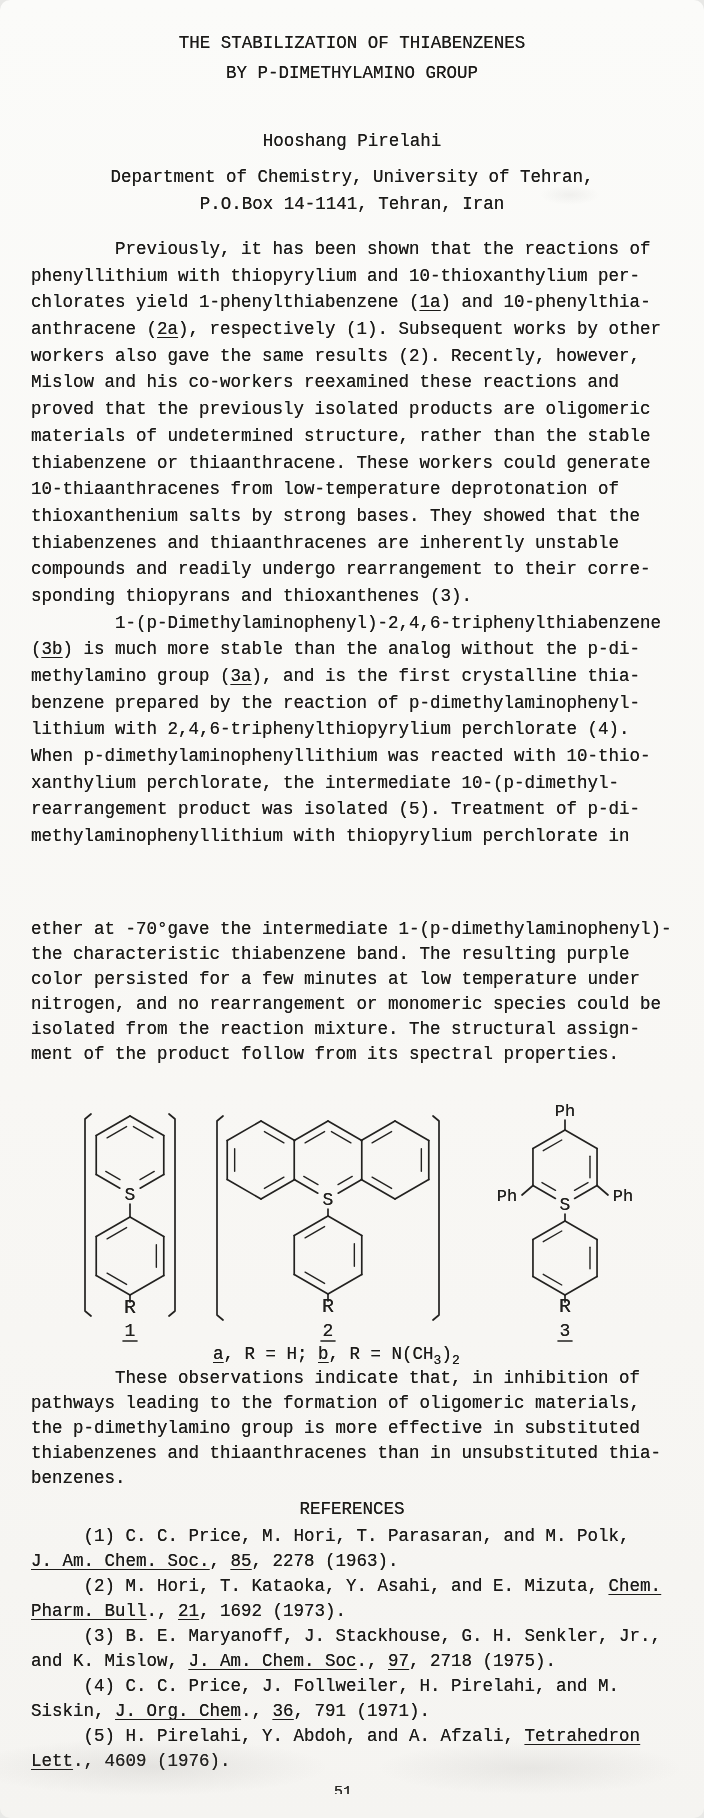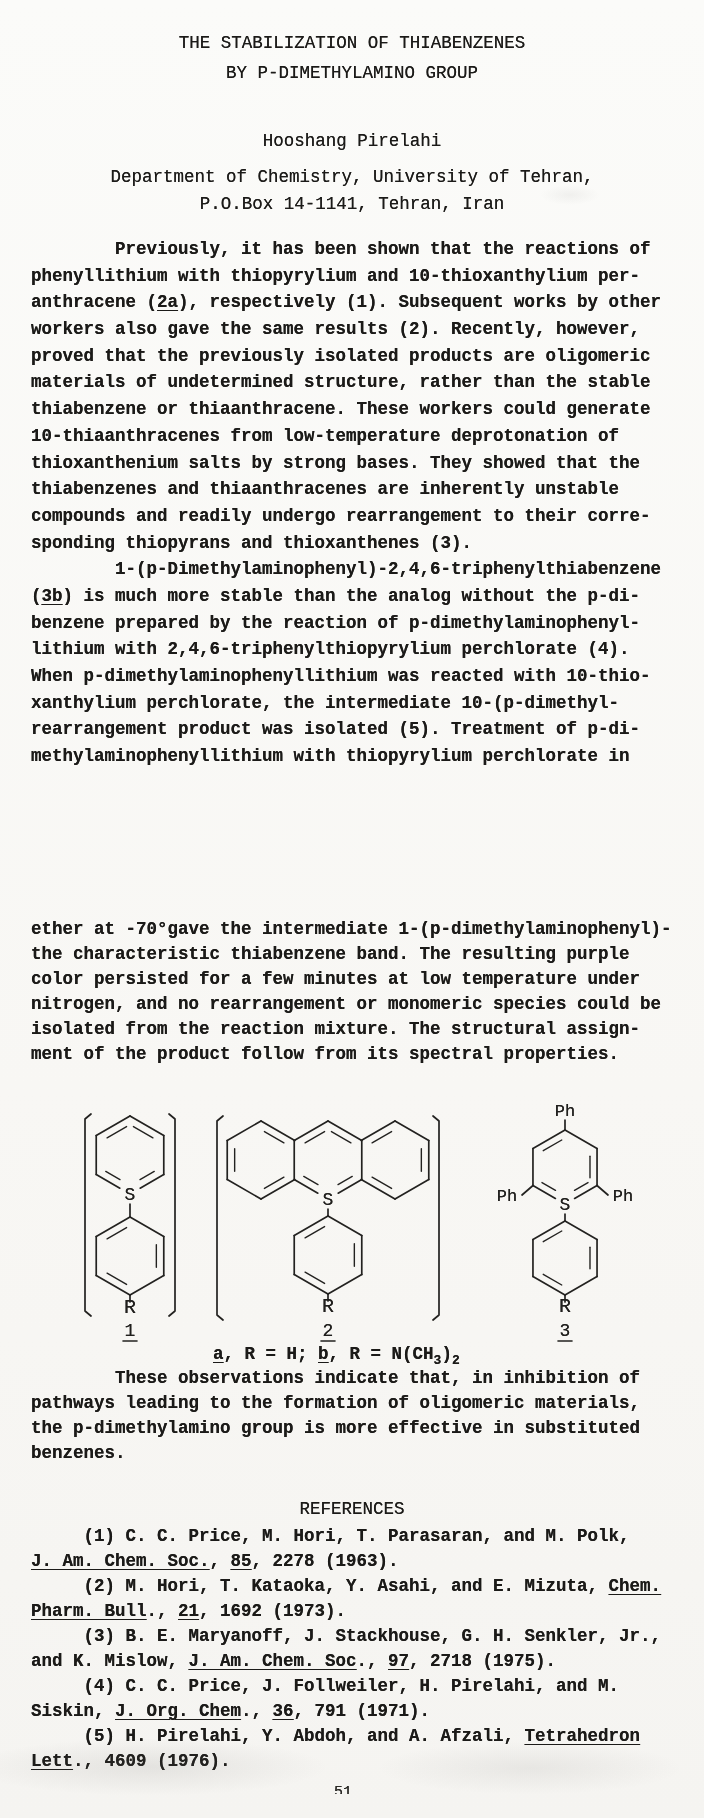--- a/index.html
+++ b/index.html
@@ -2,23 +2,24 @@
 <html><head>
 <meta charset="utf-8">
 <style>
   html,body{margin:0;padding:0;background:#e8e8e6;}
   .page{
     position:relative;width:704px;height:1818px;overflow:hidden;
     background:linear-gradient(180deg,#fbfbf9 0%,#f8f7f4 60%,#f5f4f1 100%);
     font-family:"Liberation Mono","DejaVu Sans Mono",monospace;
     color:#1b1a18;
     text-shadow:0 0 0.6px rgba(27,26,24,0.85);
+    border-radius:10px;
   }
   .abs{position:absolute;}
-  .tblock{left:31px;width:660px;font-size:17.5px;font-weight:bold;}
+  .tblock{left:31px;width:660px;font-size:17.5px;}
   .tline{white-space:pre;}
   .lh267 .tline{line-height:26.7px;height:26.7px;}
   .lh25 .tline{line-height:25px;height:25px;}
   .center{left:0;width:704px;text-align:center;}
   .u{text-decoration:underline;text-underline-offset:3px;text-decoration-thickness:1.3px;}
   .sub{font-size:13px;vertical-align:-5px;}
   .title{font-size:17.5px;line-height:30px;}
   .figtext{font-family:"Liberation Mono","DejaVu Sans Mono",monospace;fill:#201f1d;text-anchor:middle;}
   .atom17{font-size:17px;}
   .atom18{font-size:18px;}
@@ -42,32 +43,35 @@
   <div class="abs center title" style="top:58px;">BY P-DIMETHYLAMINO GROUP</div>
 
   <div class="abs center title" style="top:126px;">Hooshang Pirelahi</div>
 
   <div class="abs center title" style="top:164px;line-height:27px;">Department of Chemistry, University of Tehran,</div>
   <div class="abs center title" style="top:191px;line-height:27px;">P.O.Box 14-1141, Tehran, Iran</div>
 
   <div class="abs tblock lh267" style="top:236px;">
       <div class="tline"><span>        Previously, it has been shown that the reactions of</span></div>
       <div class="tline"><span>phenyllithium with thiopyrylium and 10-thioxanthylium per-</span></div>
+      <div class="tline"><span>chlorates yield 1-phenylthiabenzene (</span><span class="u">1a</span><span>) and 10-phenylthia-</span></div>
       <div class="tline"><span>anthracene (</span><span class="u">2a</span><span>), respectively (1). Subsequent works by other</span></div>
       <div class="tline"><span>workers also gave the same results (2). Recently, however,</span></div>
+      <div class="tline"><span>Mislow and his co-workers reexamined these reactions and</span></div>
       <div class="tline"><span>proved that the previously isolated products are oligomeric</span></div>
       <div class="tline"><span>materials of undetermined structure, rather than the stable</span></div>
       <div class="tline"><span>thiabenzene or thiaanthracene. These workers could generate</span></div>
       <div class="tline"><span>10-thiaanthracenes from low-temperature deprotonation of</span></div>
       <div class="tline"><span>thioxanthenium salts by strong bases. They showed that the</span></div>
       <div class="tline"><span>thiabenzenes and thiaanthracenes are inherently unstable</span></div>
       <div class="tline"><span>compounds and readily undergo rearrangement to their corre-</span></div>
       <div class="tline"><span>sponding thiopyrans and thioxanthenes (3).</span></div>
       <div class="tline"><span>        1-(p-Dimethylaminophenyl)-2,4,6-triphenylthiabenzene</span></div>
       <div class="tline"><span>(</span><span class="u">3b</span><span>) is much more stable than the analog without the p-di-</span></div>
+      <div class="tline"><span>methylamino group (</span><span class="u">3a</span><span>), and is the first crystalline thia-</span></div>
       <div class="tline"><span>benzene prepared by the reaction of p-dimethylaminophenyl-</span></div>
       <div class="tline"><span>lithium with 2,4,6-triphenylthiopyrylium perchlorate (4).</span></div>
       <div class="tline"><span>When p-dimethylaminophenyllithium was reacted with 10-thio-</span></div>
       <div class="tline"><span>xanthylium perchlorate, the intermediate 10-(p-dimethyl-</span></div>
       <div class="tline"><span>rearrangement product was isolated (5). Treatment of p-di-</span></div>
       <div class="tline"><span>methylaminophenyllithium with thiopyrylium perchlorate in</span></div>
     </div>
 
   <div class="abs tblock lh25" style="top:917px;">
       <div class="tline"><span>ether at -70°gave the intermediate 1-(p-dimethylaminophenyl)-</span></div>
@@ -187,20 +191,21 @@
   </svg>
 
   <div class="abs tblock" style="left:213px;top:1344px;font-size:17.5px;">
       <div class="tline"><span class="u">a</span><span>, R = H; </span><span class="u">b</span><span>, R = N(CH</span><span class="sub">3</span><span>)</span><span class="sub">2</span></div>
     </div>
 
   <div class="abs tblock lh25" style="top:1366px;">
       <div class="tline"><span>        These observations indicate that, in inhibition of</span></div>
       <div class="tline"><span>pathways leading to the formation of oligomeric materials,</span></div>
       <div class="tline"><span>the p-dimethylamino group is more effective in substituted</span></div>
+      <div class="tline"><span>thiabenzenes and thiaanthracenes than in unsubstituted thia-</span></div>
       <div class="tline"><span>benzenes.</span></div>
     </div>
 
   <div class="abs center title" style="top:1496px;line-height:27px;">REFERENCES</div>
 
   <div class="abs tblock lh25" style="top:1524px;">
       <div class="tline"><span>     (1) C. C. Price, M. Hori, T. Parasaran, and M. Polk,</span></div>
       <div class="tline"><span class="u">J. Am. Chem. Soc.</span><span>, </span><span class="u">85</span><span>, 2278 (1963).</span></div>
       <div class="tline"><span>     (2) M. Hori, T. Kataoka, Y. Asahi, and E. Mizuta, </span><span class="u">Chem.</span></div>
       <div class="tline"><span class="u">Pharm. Bull</span><span>., </span><span class="u">21</span><span>, 1692 (1973).</span></div>

